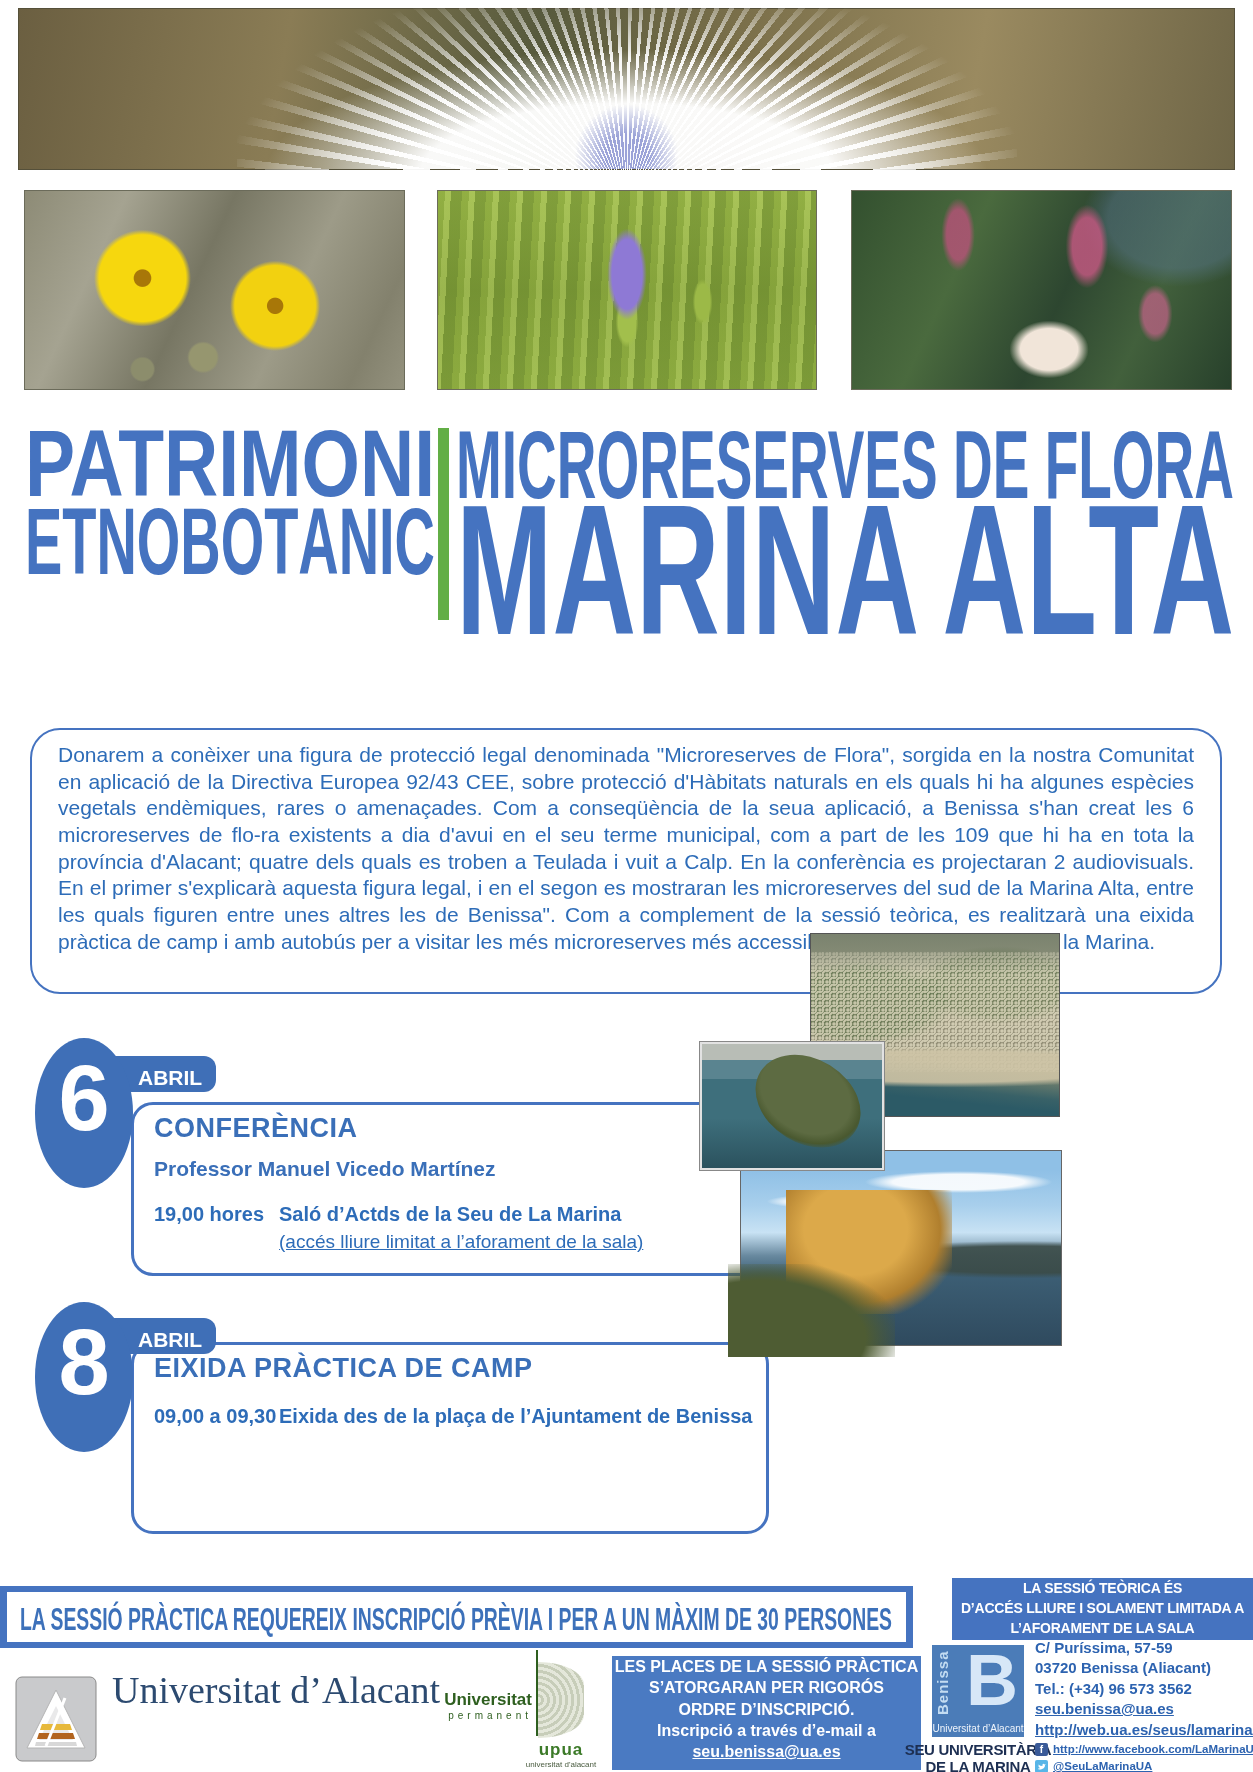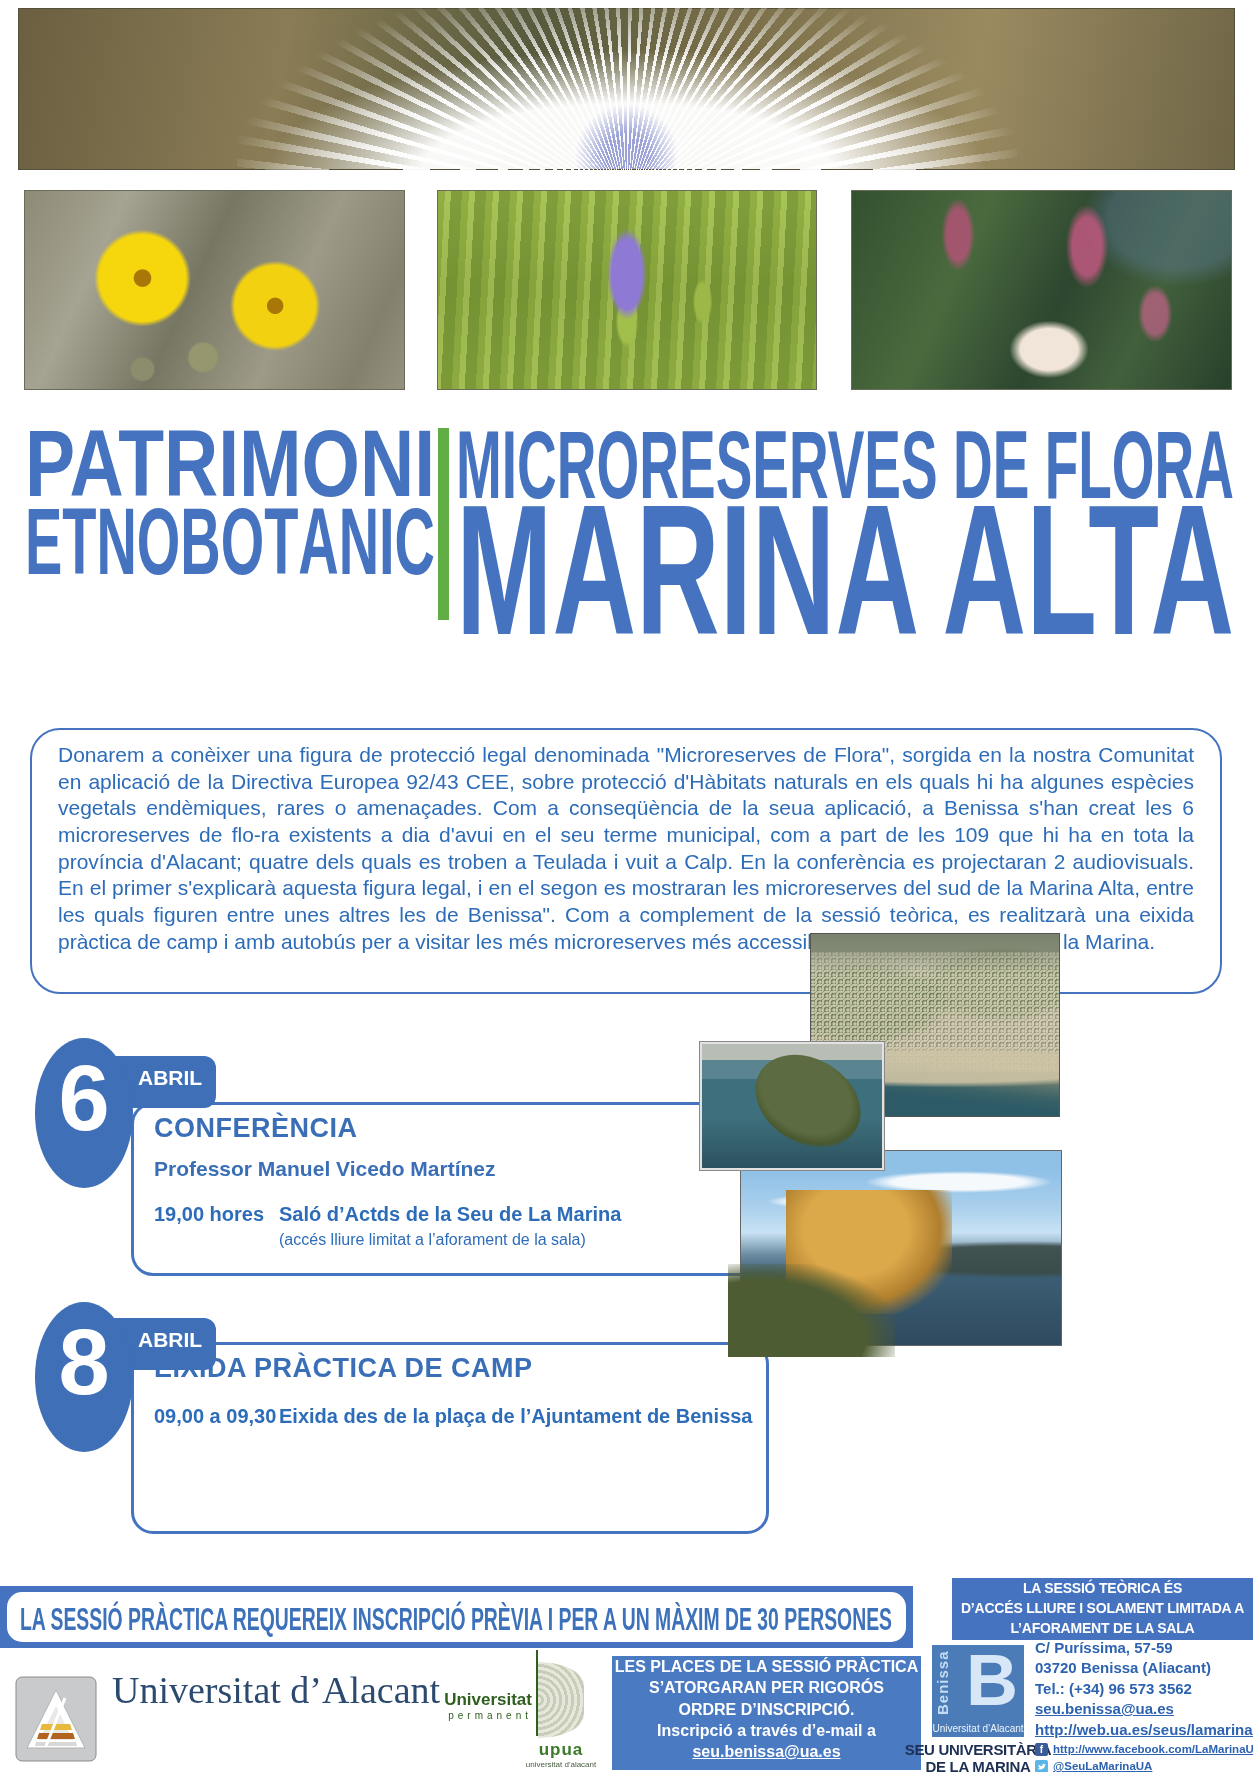--- a/index.html
+++ b/index.html
@@ -50,29 +50,29 @@
 
   
   #description-box{left:30px;top:728px;width:1192px;height:266px;border:2px solid #4573c0;
     border-radius:30px;box-sizing:border-box;background:#fff;}
   #description-text{margin:12px 26px;color:#2d6cb8;font-size:21px;line-height:1.27;text-align:justify;}
 
   
   .date-badge{position:absolute;width:98px;height:150px;border-radius:50%;background:#3f6fb7;
     display:flex;justify-content:center;z-index:3;}
   .date-number{color:#fff;font-weight:bold;font-size:92px;line-height:1;margin-top:14px;}
-  .month-tab{position:absolute;width:116px;height:52px;background:#3f6fb7;border-radius:12px;z-index:2;
+  .month-tab{position:absolute;width:116px;height:36px;background:#3f6fb7;border-radius:12px;z-index:2;
     box-sizing:border-box;padding:10px 0 0 38px;color:#fff;font-weight:bold;font-size:21px;}
   .event-card{position:absolute;width:638px;background:#fff;border:3px solid #4573c0;border-radius:22px;
     box-sizing:border-box;z-index:1;}
   .event-title{position:absolute;left:20px;top:8px;color:#3a6fb8;font-weight:bold;font-size:27px;letter-spacing:.5px;}
   .event-speaker{position:absolute;left:20px;top:52px;color:#3a6fb8;font-weight:bold;font-size:21px;}
   .event-time{position:absolute;left:20px;color:#2d6cb8;font-weight:bold;font-size:20px;}
   .event-place{position:absolute;left:145px;color:#2d6cb8;font-weight:bold;font-size:20px;}
-  .event-note{position:absolute;left:145px;color:#2d6cb8;font-size:16px;}
+  .event-note{position:absolute;left:145px;color:#2d6cb8;font-size:19px;text-decoration:underline;}
 
   #photo-town{left:810px;top:933px;width:250px;height:184px;border:1px solid #555;z-index:1;
     background:
       radial-gradient(ellipse 120px 55px at 20% 38%, rgba(72,100,56,.55) 0 60%, rgba(72,100,56,0) 78%),
       radial-gradient(ellipse 110px 50px at 76% 28%, rgba(80,105,60,.5) 0 60%, rgba(80,105,60,0) 78%),
       linear-gradient(180deg,#8a927c,#96927a 35%,#8e8a72 60%,#7d8a6e);}
   #photo-town::after{content:'';position:absolute;left:0;right:0;top:10%;bottom:24%;
     background:repeating-radial-gradient(circle at 2px 2px, rgba(232,226,200,.85) 0 1.2px, rgba(0,0,0,0) 2.4px);
     background-size:7px 7px;opacity:.85;}
   #photo-town::before{content:'';position:absolute;inset:0;z-index:2;
@@ -92,21 +92,21 @@
       radial-gradient(ellipse 90px 10px at 30% 26%, rgba(255,255,255,.8) 0 55%, rgba(255,255,255,0) 78%),
       radial-gradient(ellipse 260px 26px at 88% 56%, rgba(58,74,70,.9) 0 52%, rgba(58,74,70,0) 72%),
       linear-gradient(180deg,#8fc0e6 0 10%,#a8cfec 28%,#c8e2f4 42%,#68899f 54%,#3c5e74 64%,#2f4a5e 100%);}
   #photo-cliff::before{content:'';position:absolute;left:14%;top:20%;width:52%;height:64%;
     background:radial-gradient(ellipse at 42% 32%, #dca94a 0 38%, #b07f2e 62%, rgba(150,100,40,0) 78%);}
   #photo-cliff::after{content:'';position:absolute;left:-4%;bottom:-6%;width:52%;height:48%;
     background:radial-gradient(ellipse at 20% 80%, #4e5c33 0 55%, rgba(78,92,51,0) 76%);}
 
   
   #practical-bar{left:0;top:1586px;width:913px;height:62px;background:#4573c0;}
-  #practical-inner{position:absolute;left:7px;top:6px;width:899px;height:50px;background:#fff;border-radius:15px;}
+  #practical-inner{position:absolute;left:7px;top:6px;width:899px;height:50px;background:#fff;}
   #theory-box{left:952px;top:1578px;width:301px;height:62px;background:#4573c0;color:#fff;
     text-align:center;font-weight:bold;font-size:14px;line-height:1.42;letter-spacing:-.2px;
     box-sizing:border-box;padding-top:1px;}
 
   
   #ua-name-ca,#ua-name-es{font-family:"Liberation Serif",serif;color:#2c4a70;font-size:38px;white-space:nowrap;}
   #upua-title{color:#2e5f1f;font-weight:bold;font-size:17px;}
   #upua-permanent{color:#2e5f1f;font-size:10px;letter-spacing:4px;}
   #upua-divider{left:536px;top:1650px;width:2px;height:86px;background:#2e5f1f;}
   #upua-halfdisc{left:538px;top:1662px;width:46px;height:76px;border-radius:0 76px 76px 0/0 38px 38px 0;

